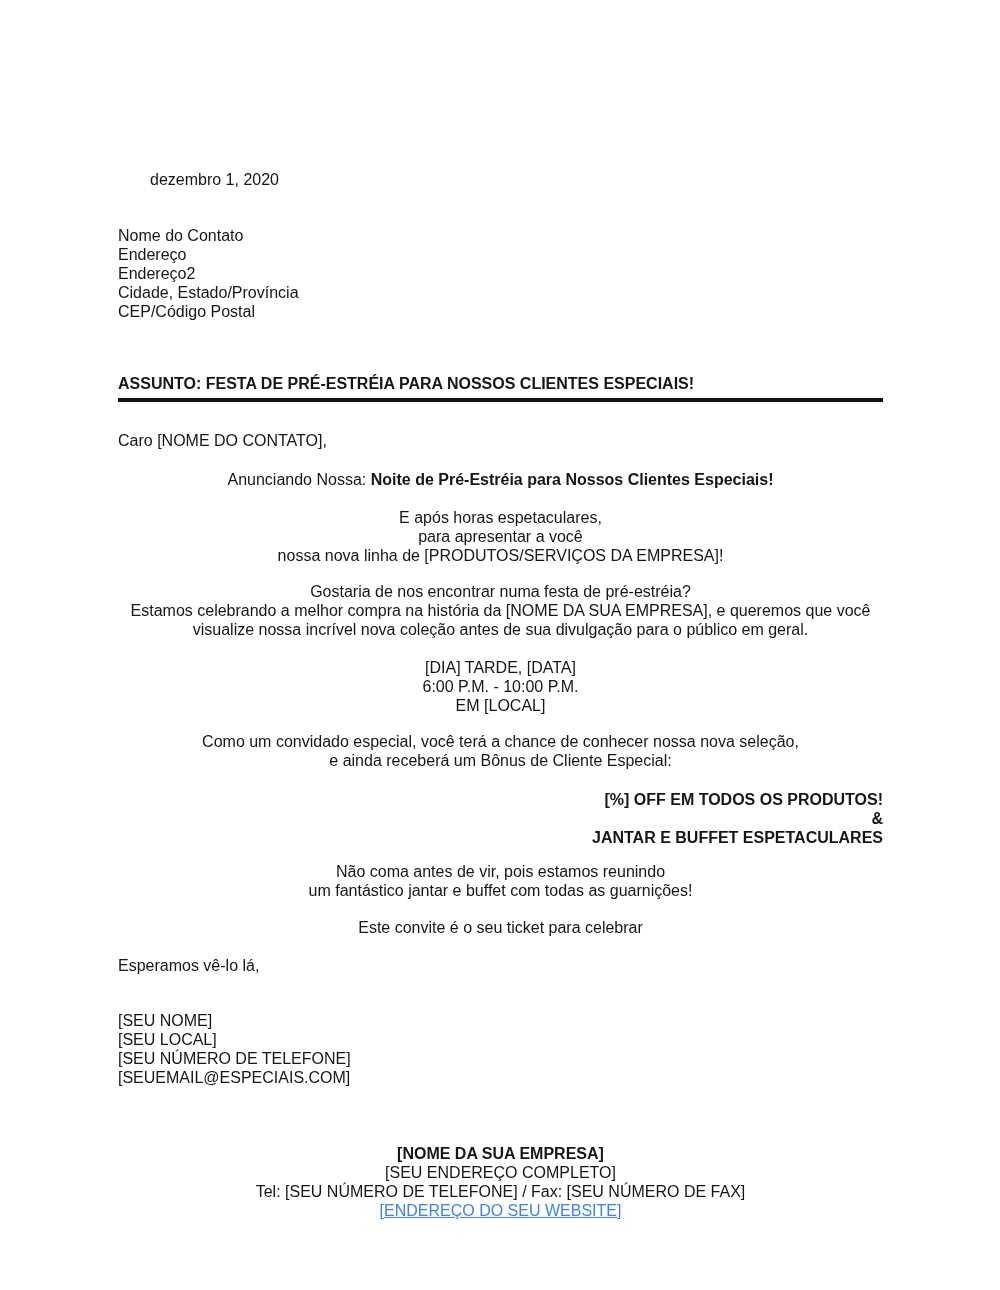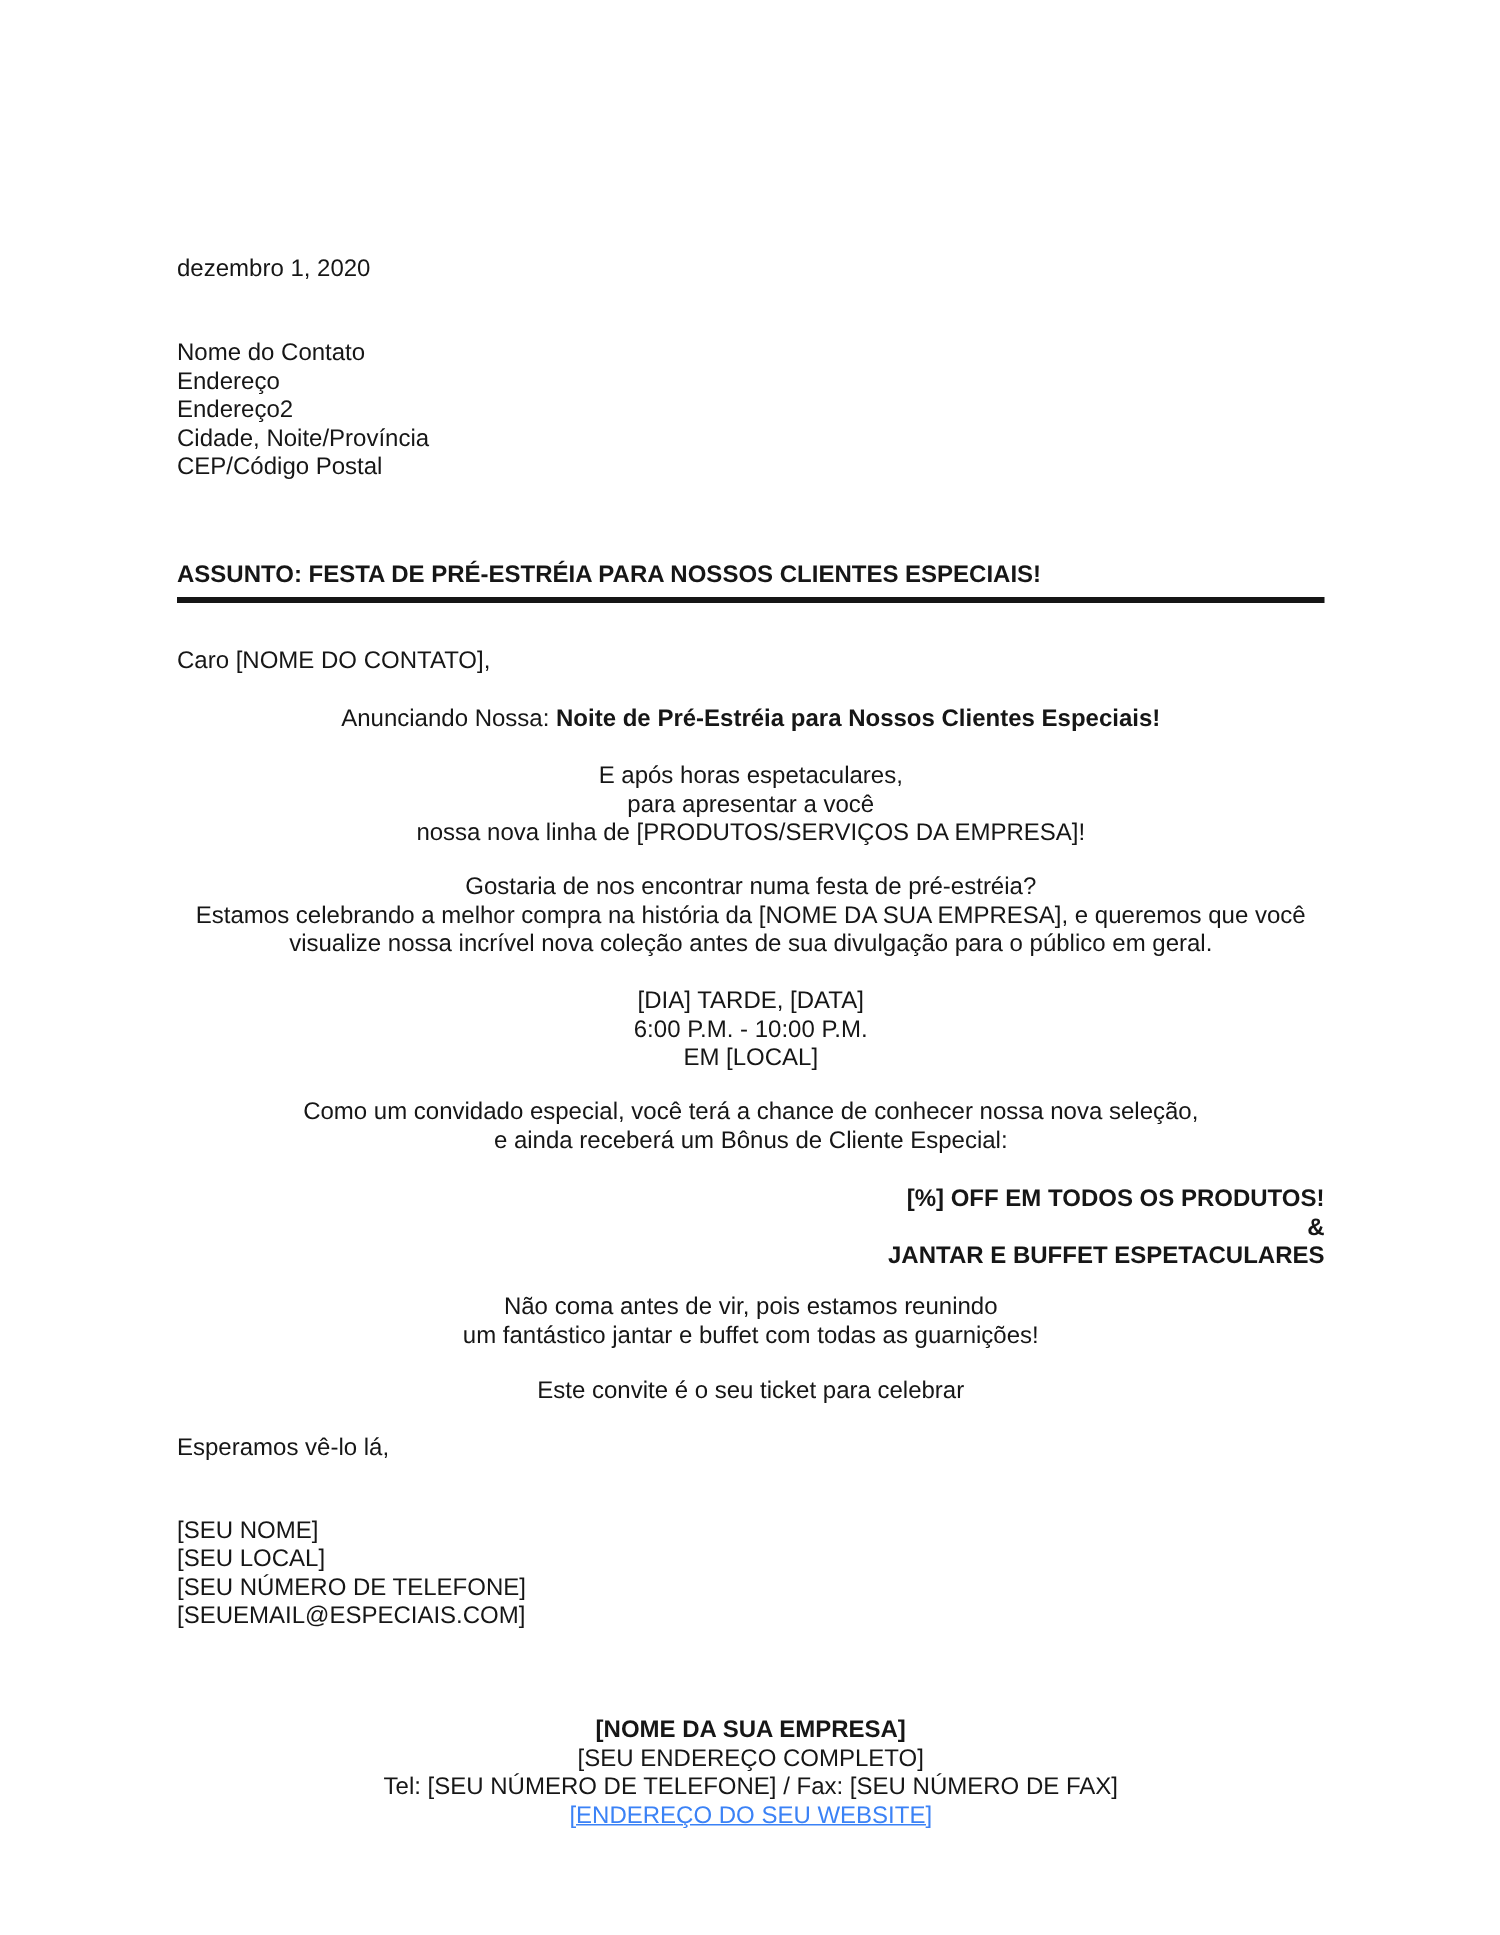--- a/index.html
+++ b/index.html
@@ -21,21 +21,21 @@
       background: #ffffff;
       position: relative;
     }
     .content {
       position: absolute;
       left: 118px;
       top: 0;
       width: 765px;
     }
     .block { white-space: pre-wrap; }
-    .date-line        { margin-top: 170px; }
+    .date-line        { margin-top: 170px; margin-left: 32px; }
     .recipient-block  { margin-top: 37px; }
     .subject-line     { margin-top: 53px; font-weight: bold; }
     .subject-rule     { margin-top: 5px; height: 4px; background: #151515; border: none; width: 100%; }
     .greeting-line    { margin-top: 29px; }
     .announcement     { margin-top: 20px; text-align: center; }
     .announcement .hl { font-weight: bold; }
     .center           { text-align: center; }
     .intro-block      { margin-top: 19px; }
     .invite-block     { margin-top: 17px; }
     .event-block      { margin-top: 19px; }
@@ -56,21 +56,21 @@
 
 <div class="page">
   <div class="content">
 
     <div class="block date-line">dezembro 1, 2020</div>
 
     <div class="recipient-block">
       <div class="block">Nome do Contato</div>
       <div class="block">Endereço</div>
       <div class="block">Endereço2</div>
-      <div class="block">Cidade, Noite/Província</div>
+      <div class="block">Cidade, Estado/Província</div>
       <div class="block">CEP/Código Postal</div>
     </div>
 
     <div class="block subject-line">ASSUNTO: FESTA DE PRÉ-ESTRÉIA PARA NOSSOS CLIENTES ESPECIAIS!</div>
     <hr class="subject-rule">
 
     <div class="block greeting-line">Caro [NOME DO CONTATO],</div>
 
     <div class="announcement"><span>Anunciando Nossa: </span><span class="hl">Noite de Pré-Estréia para Nossos Clientes Especiais!</span></div>
 

